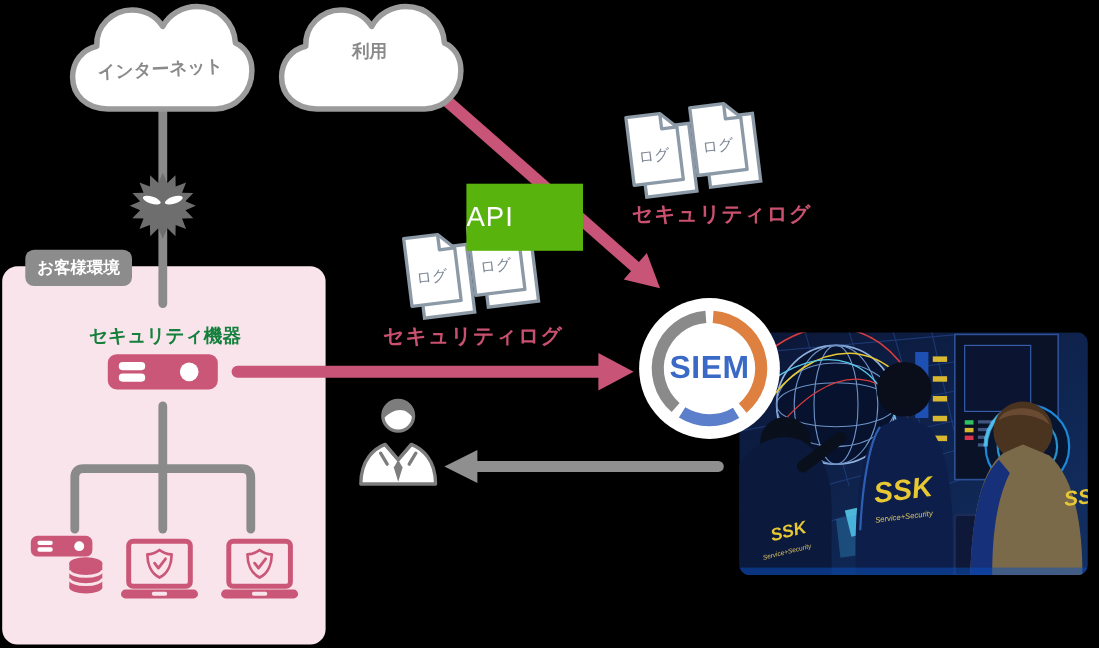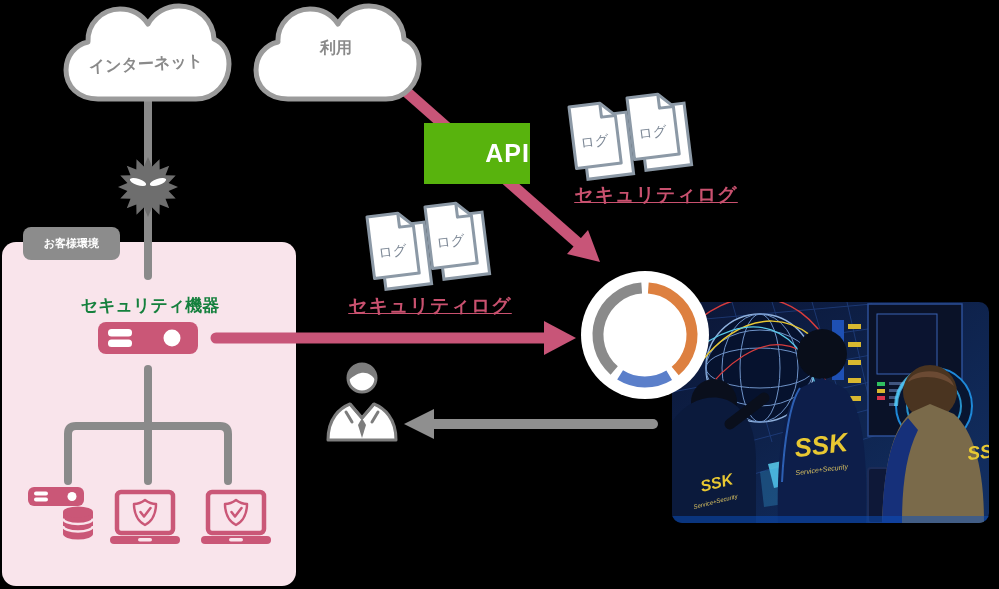--- a/index.html
+++ b/index.html
@@ -5,28 +5,28 @@
   html,body{margin:0;padding:0;background:#000;}
   #canvas{
     position:relative;width:999px;height:589px;background:#000;
     overflow:hidden;font-family:"Liberation Sans","DejaVu Sans",sans-serif;
   }
   #canvas > *{position:absolute;}
   svg{display:block;}
   .label{position:absolute;text-align:center;}
   .cloud-label{font-size:16px;font-weight:700;color:#8a8a8a;line-height:23px;}
   .badge{
-    background:#8c8c8c;color:#fff;border-radius:8px;font-size:11px;
+    background:#8c8c8c;color:#fff;border-radius:8px;font-size:15px;
     font-weight:700;line-height:33px;text-align:center;
   }
   .sec-device-label{font-size:17px;font-weight:700;color:#15803d;}
-  .sec-log{font-size:19px;font-weight:800;color:#c9516f;letter-spacing:1px;text-decoration:underline;}
+  .sec-log{font-size:19px;font-weight:800;color:#c9516f;letter-spacing:1px;}
   .api-box{
-    background:#58b30d;color:#fff;font-size:25px;font-weight:700;
-    text-align:right;line-height:61px;letter-spacing:1px;
+    background:#58b30d;color:#fff;font-size:25px;font-weight:400;
+    text-align:left;line-height:61px;letter-spacing:1px;margin-top:44px;
   }
   .siem-label{font-size:29px;font-weight:800;color:#3a6ac6;letter-spacing:0.5px;text-align:center;}
   .photo{border-radius:10px;overflow:hidden;}
 </style>
 </head>
 <body>
 
 <div id="canvas">
 
   <div class="photo" style="left:672px;top:302px;width:317px;height:221px;z-index:1;">
@@ -262,14 +262,15 @@
   <div class="label api-box" style="left:424px;top:123px;width:106px;height:61px;z-index:3;">API</div>
 
   <div class="label badge" style="left:23px;top:227px;width:97px;height:33px;z-index:3;">お客様環境</div>
 
   <div class="label sec-device-label" style="left:67px;top:294px;width:166px;z-index:3;">セキュリティ機器</div>
 
   <div class="label sec-log" style="left:348px;top:293px;width:164px;z-index:3;">セキュリティログ</div>
 
   <div class="label sec-log" style="left:574px;top:182px;width:164px;z-index:3;">セキュリティログ</div>
 
+  <div class="label siem-label" style="left:595px;top:319px;width:100px;z-index:3;">SIEM</div>
 
 </div>
 
 </body></html>

